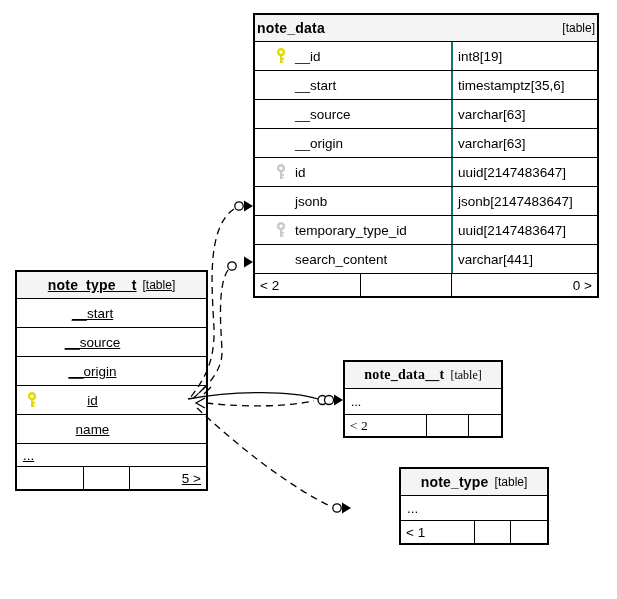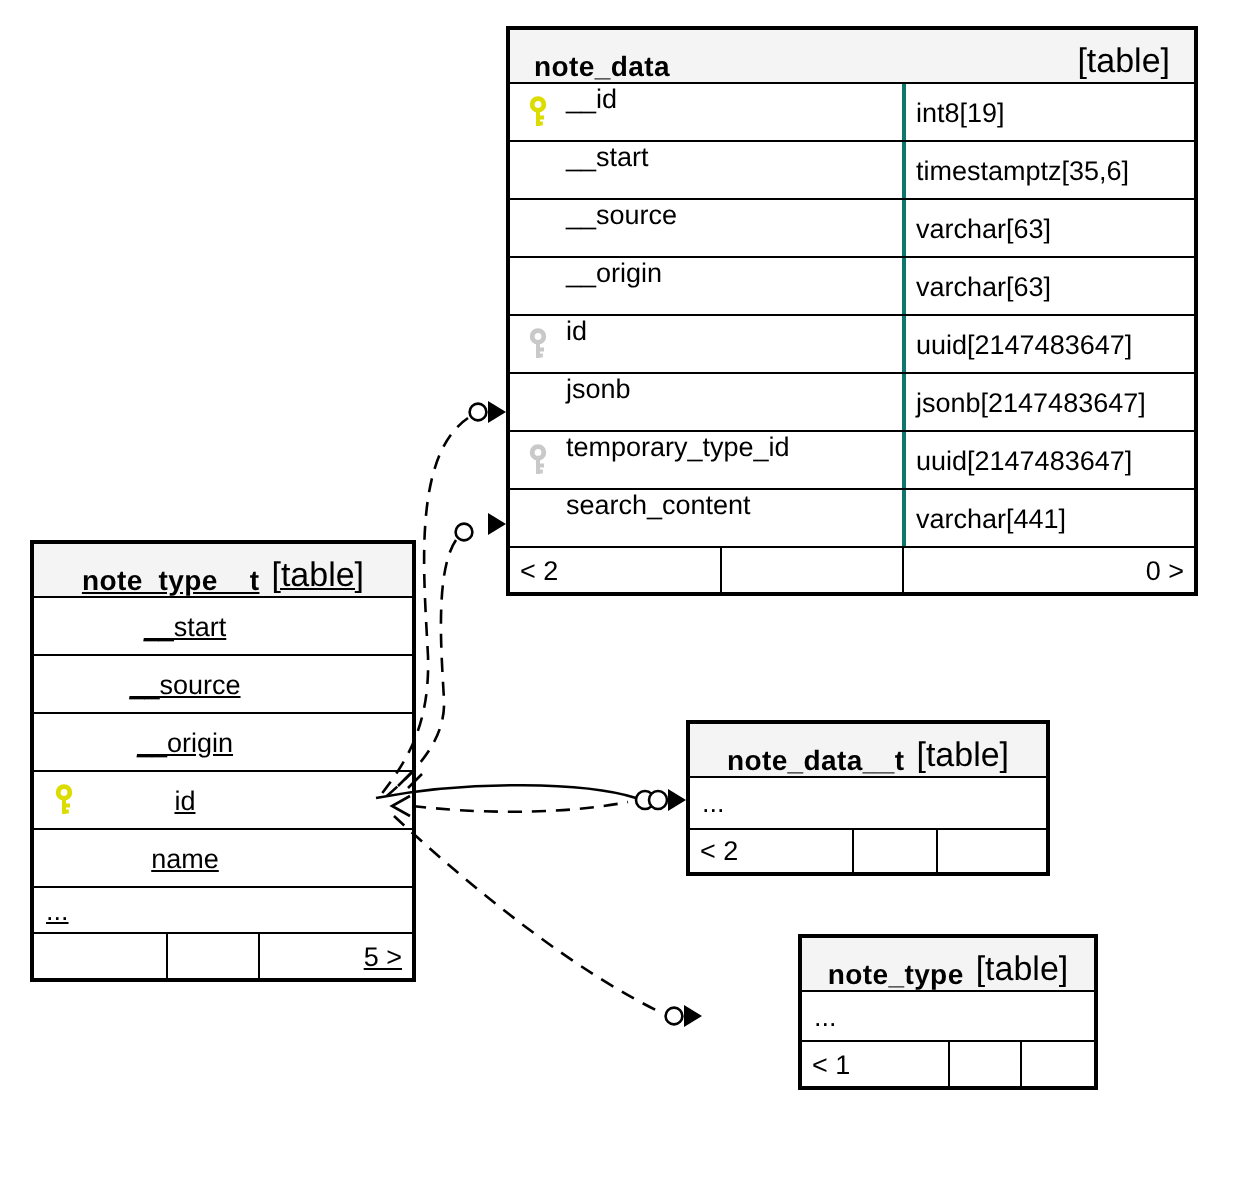--- a/index.html
+++ b/index.html
@@ -1,26 +1,26 @@
 <!DOCTYPE html>
 <html><head>
 <meta charset="utf-8">
 <style>
   html,body{margin:0;padding:0;background:#ffffff;}
   #stage{position:relative;width:617px;height:599px;background:#fff;
          font-family:"Liberation Sans","DejaVu Sans",sans-serif;color:#000;overflow:hidden;}
   .tbl{position:absolute;border:2px solid #000;background:#fff;box-sizing:border-box;z-index:1;}
-  .hdr{height:26px;border-bottom:1px solid #000;background:#f4f4f4;display:flex;align-items:flex-end;
-       padding:0 12px;box-sizing:content-box;}
+  .hdr{height:26px;border-bottom:1px solid #000;background:#f4f4f4;display:flex;align-items:center;
+       padding:0 2px;box-sizing:content-box;}
   .hdr.spread{justify-content:space-between;}
   .hdr.center{justify-content:center;gap:6px;}
   .tname{font-weight:bold;font-size:14px;letter-spacing:.2px;}
-  .ttag{font-size:17px;}
+  .ttag{font-size:12px;}
   .row{display:flex;height:28px;border-bottom:1px solid #000;align-items:stretch;font-size:13.5px;}
-  .nc{width:196px;display:flex;padding-left:7px;box-sizing:border-box;}
+  .nc{width:196px;display:flex;align-items:center;padding-left:19px;box-sizing:border-box;}
   .ic{width:14px;display:flex;align-items:center;justify-content:center;margin-right:7px;flex:0 0 14px;}
   .tc{flex:1;border-left:2px solid #0f766e;display:flex;align-items:center;padding-left:5px;}
   .crow{position:relative;display:flex;height:28px;border-bottom:1px solid #000;align-items:center;
         justify-content:center;font-size:13.5px;padding-right:38px;}
   .crow .keyabs{position:absolute;left:9px;top:6px;}
   .ell{display:flex;align-items:center;padding-left:6px;font-size:13.5px;border-bottom:1px solid #000;}
   .foot{display:flex;align-items:stretch;font-size:13.5px;}
   .fc{display:flex;align-items:center;padding:0 5px;box-sizing:border-box;}
   .fc.mid{border-left:1px solid #000;border-right:1px solid #000;}
   .fc.last{flex:1;justify-content:flex-end;}
@@ -173,21 +173,21 @@
       <span>name</span>
       </div>
     <div class="ell" style="height:22px;">...</div>
     <div class="foot" style="height:22px;">
       <div class="fc" style="width:66px;"></div>
       <div class="fc mid" style="width:47px;"></div>
       <div class="fc last">5 &gt;</div>
     </div>
   </div>
 
-  <div class="tbl" style="left:343px;top:360px;width:182px;">
+  <div class="tbl" style="left:343px;top:360px;width:160px;font-family:Liberation Serif, serif;">
     <div class="hdr center">
       <span class="tname">note_data__t</span>
       <span class="ttag">[table]</span>
     </div>
     <div class="ell" style="height:25px;">...</div>
     <div class="foot" style="height:21px;">
       <div class="fc" style="width:81px;">&lt; 2</div>
       <div class="fc mid" style="width:43px;"></div>
       <div class="fc last"></div>
     </div>

